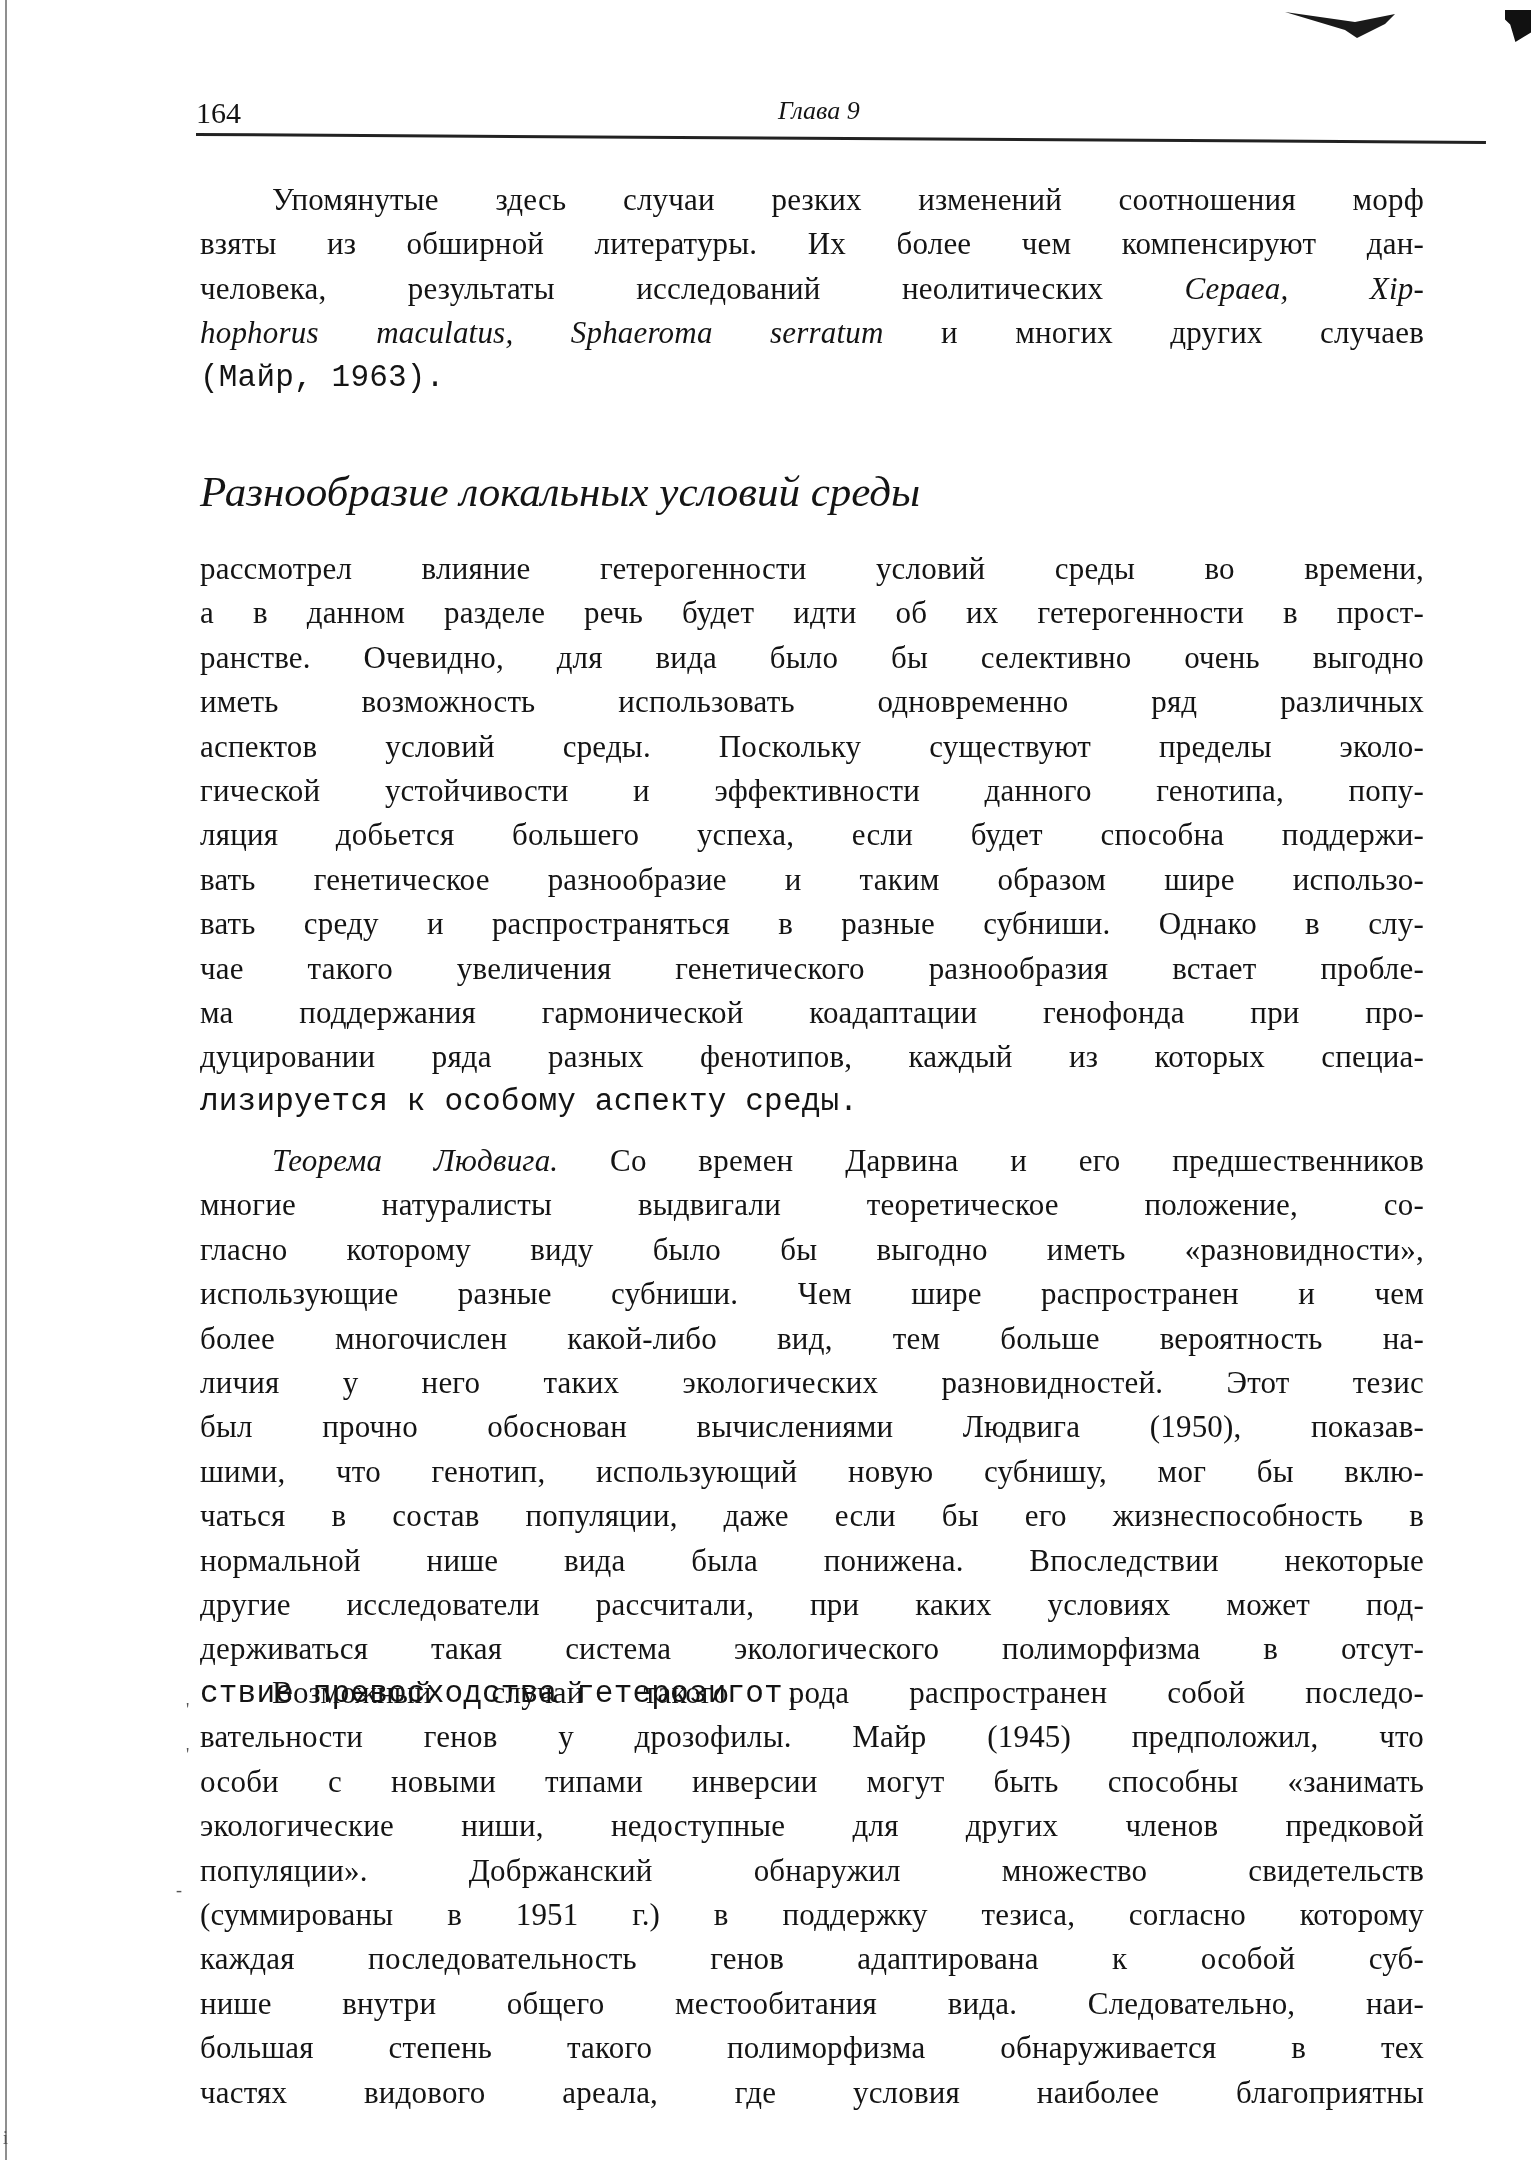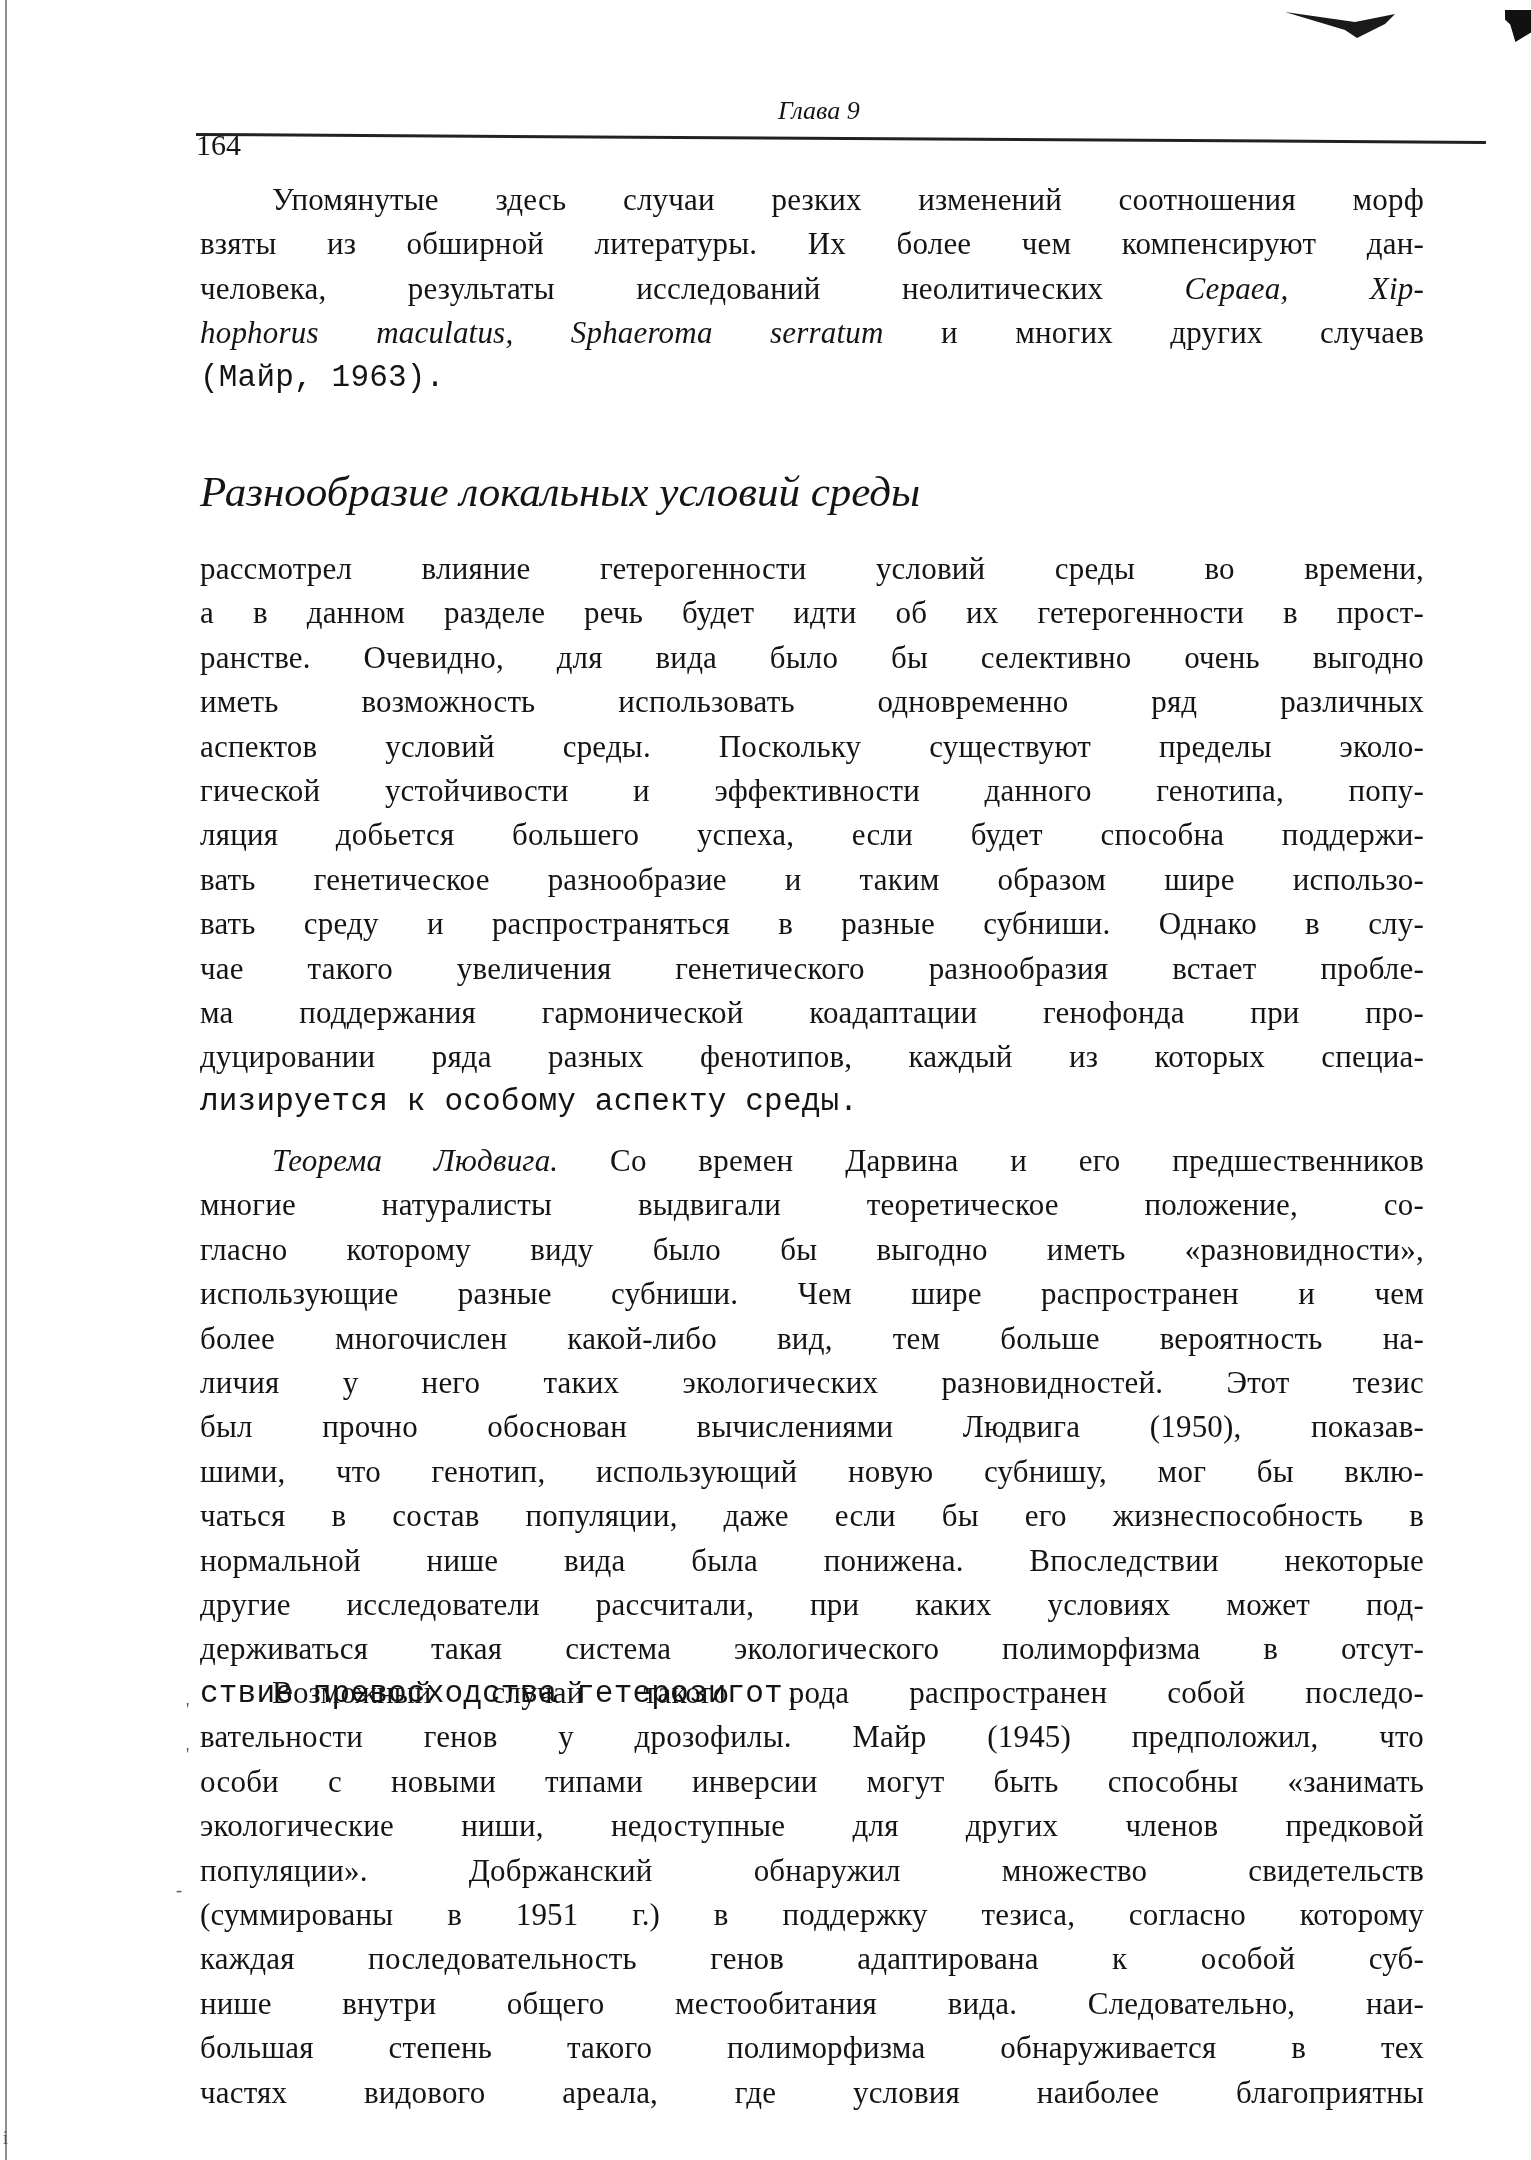--- a/index.html
+++ b/index.html
@@ -2,21 +2,21 @@
 <html><head>
 <meta charset="utf-8">
 <style>
   html, body { margin: 0; padding: 0; background: #ffffff; }
   body { width: 1531px; height: 2160px; position: relative; overflow: hidden;
          font-family: "Liberation Serif", "DejaVu Serif", serif; color: #141414; }
   .left-edge { position: absolute; left: 5px; top: 0; width: 2px; height: 2160px; background: #333; opacity: 0.55; }
   .smudge-a { position: absolute; left: 1285px; top: 8px; width: 120px; height: 32px; }
   .smudge-b { position: absolute; left: 1505px; top: 10px; width: 26px; height: 32px; background: #111;
               clip-path: polygon(0 0, 100% 0, 100% 70%, 40% 100%, 20% 45%, 0 30%); }
-  .page-number { position: absolute; left: 196px; top: 96px; font-size: 30px; margin-top: 32px; }
+  .page-number { position: absolute; left: 196px; top: 96px; font-size: 30px; }
   .running-head { position: absolute; left: 778px; top: 96px; font-size: 26px; font-style: italic; }
   .header-rule { position: absolute; left: 196px; top: 133px; width: 1290px; height: 3px; background: #222;
                  transform: rotate(0.35deg); transform-origin: left center; }
   .text-block { position: absolute; left: 200px; width: 1224px; }
   .line { display: block; height: 44.4px; line-height: 44.4px; font-size: 31px; white-space: nowrap;
           text-align: justify; text-align-last: justify; letter-spacing: 0.2px; }
   .line.last { text-align-last: left; font-family: Liberation Mono, monospace; }
   .indent { padding-left: 72px; }
   .it { font-style: italic; }
   .section-heading { position: absolute; left: 200px; width: 1224px; top: 470px; 

